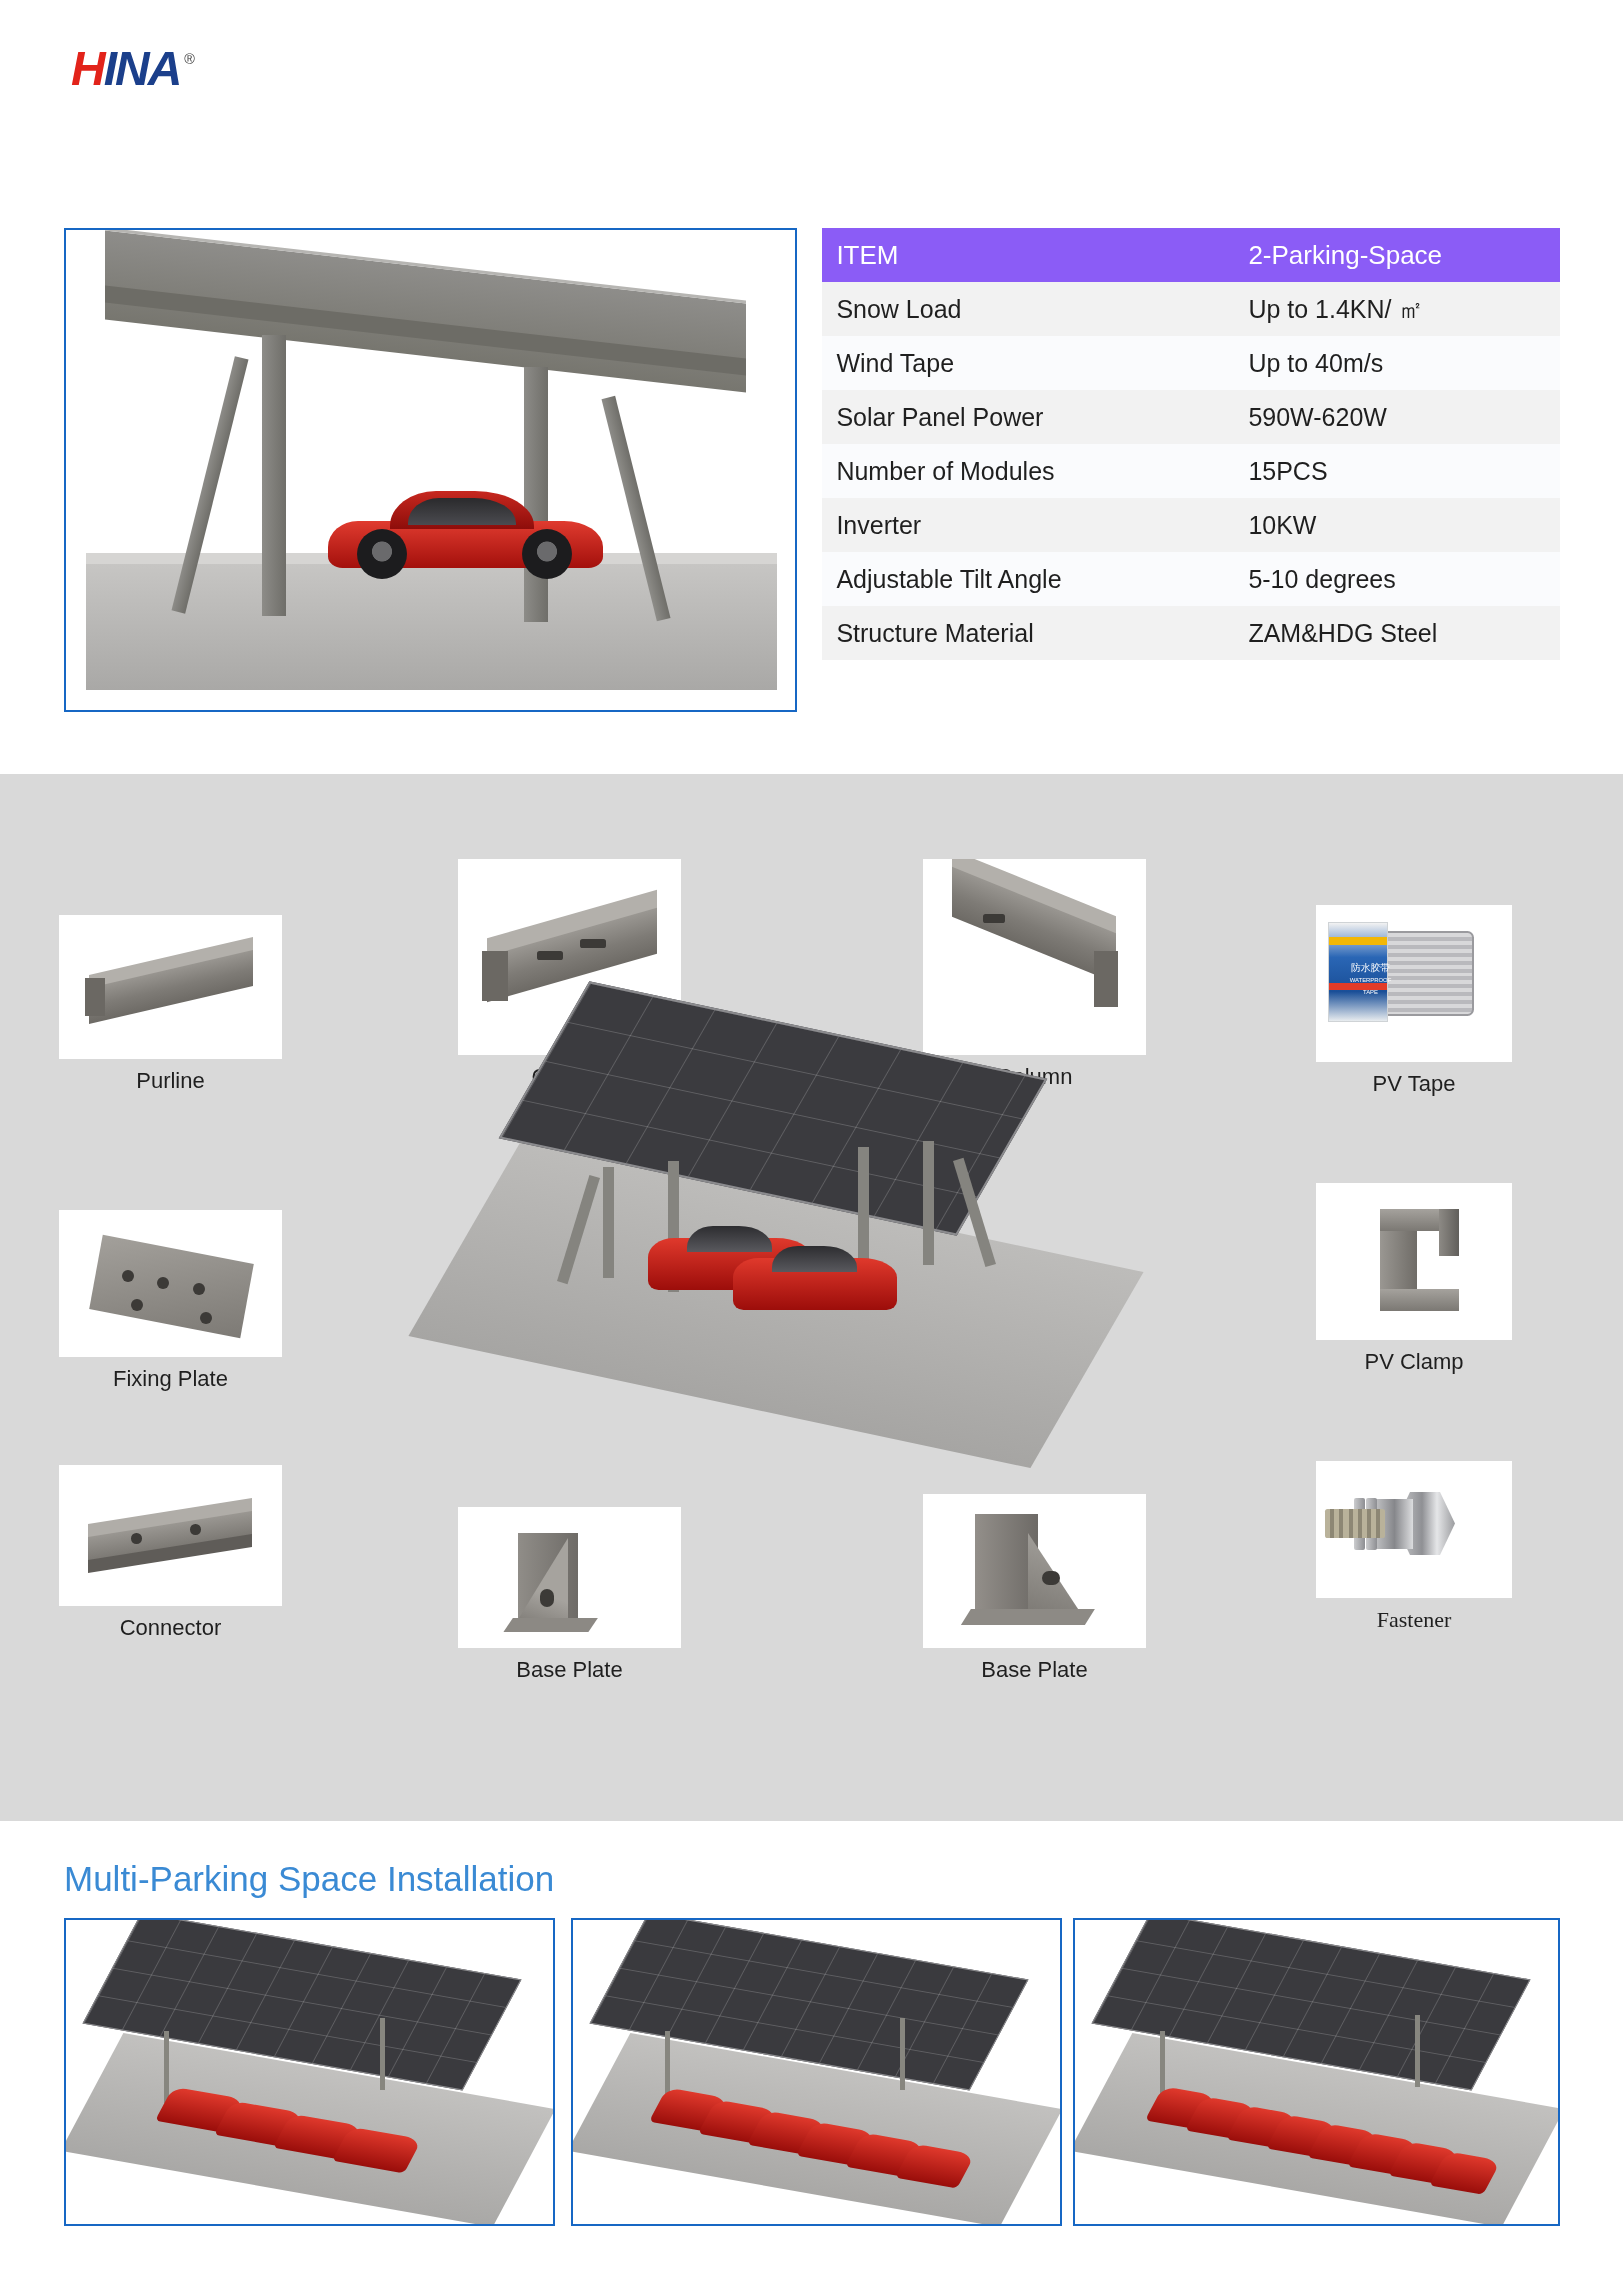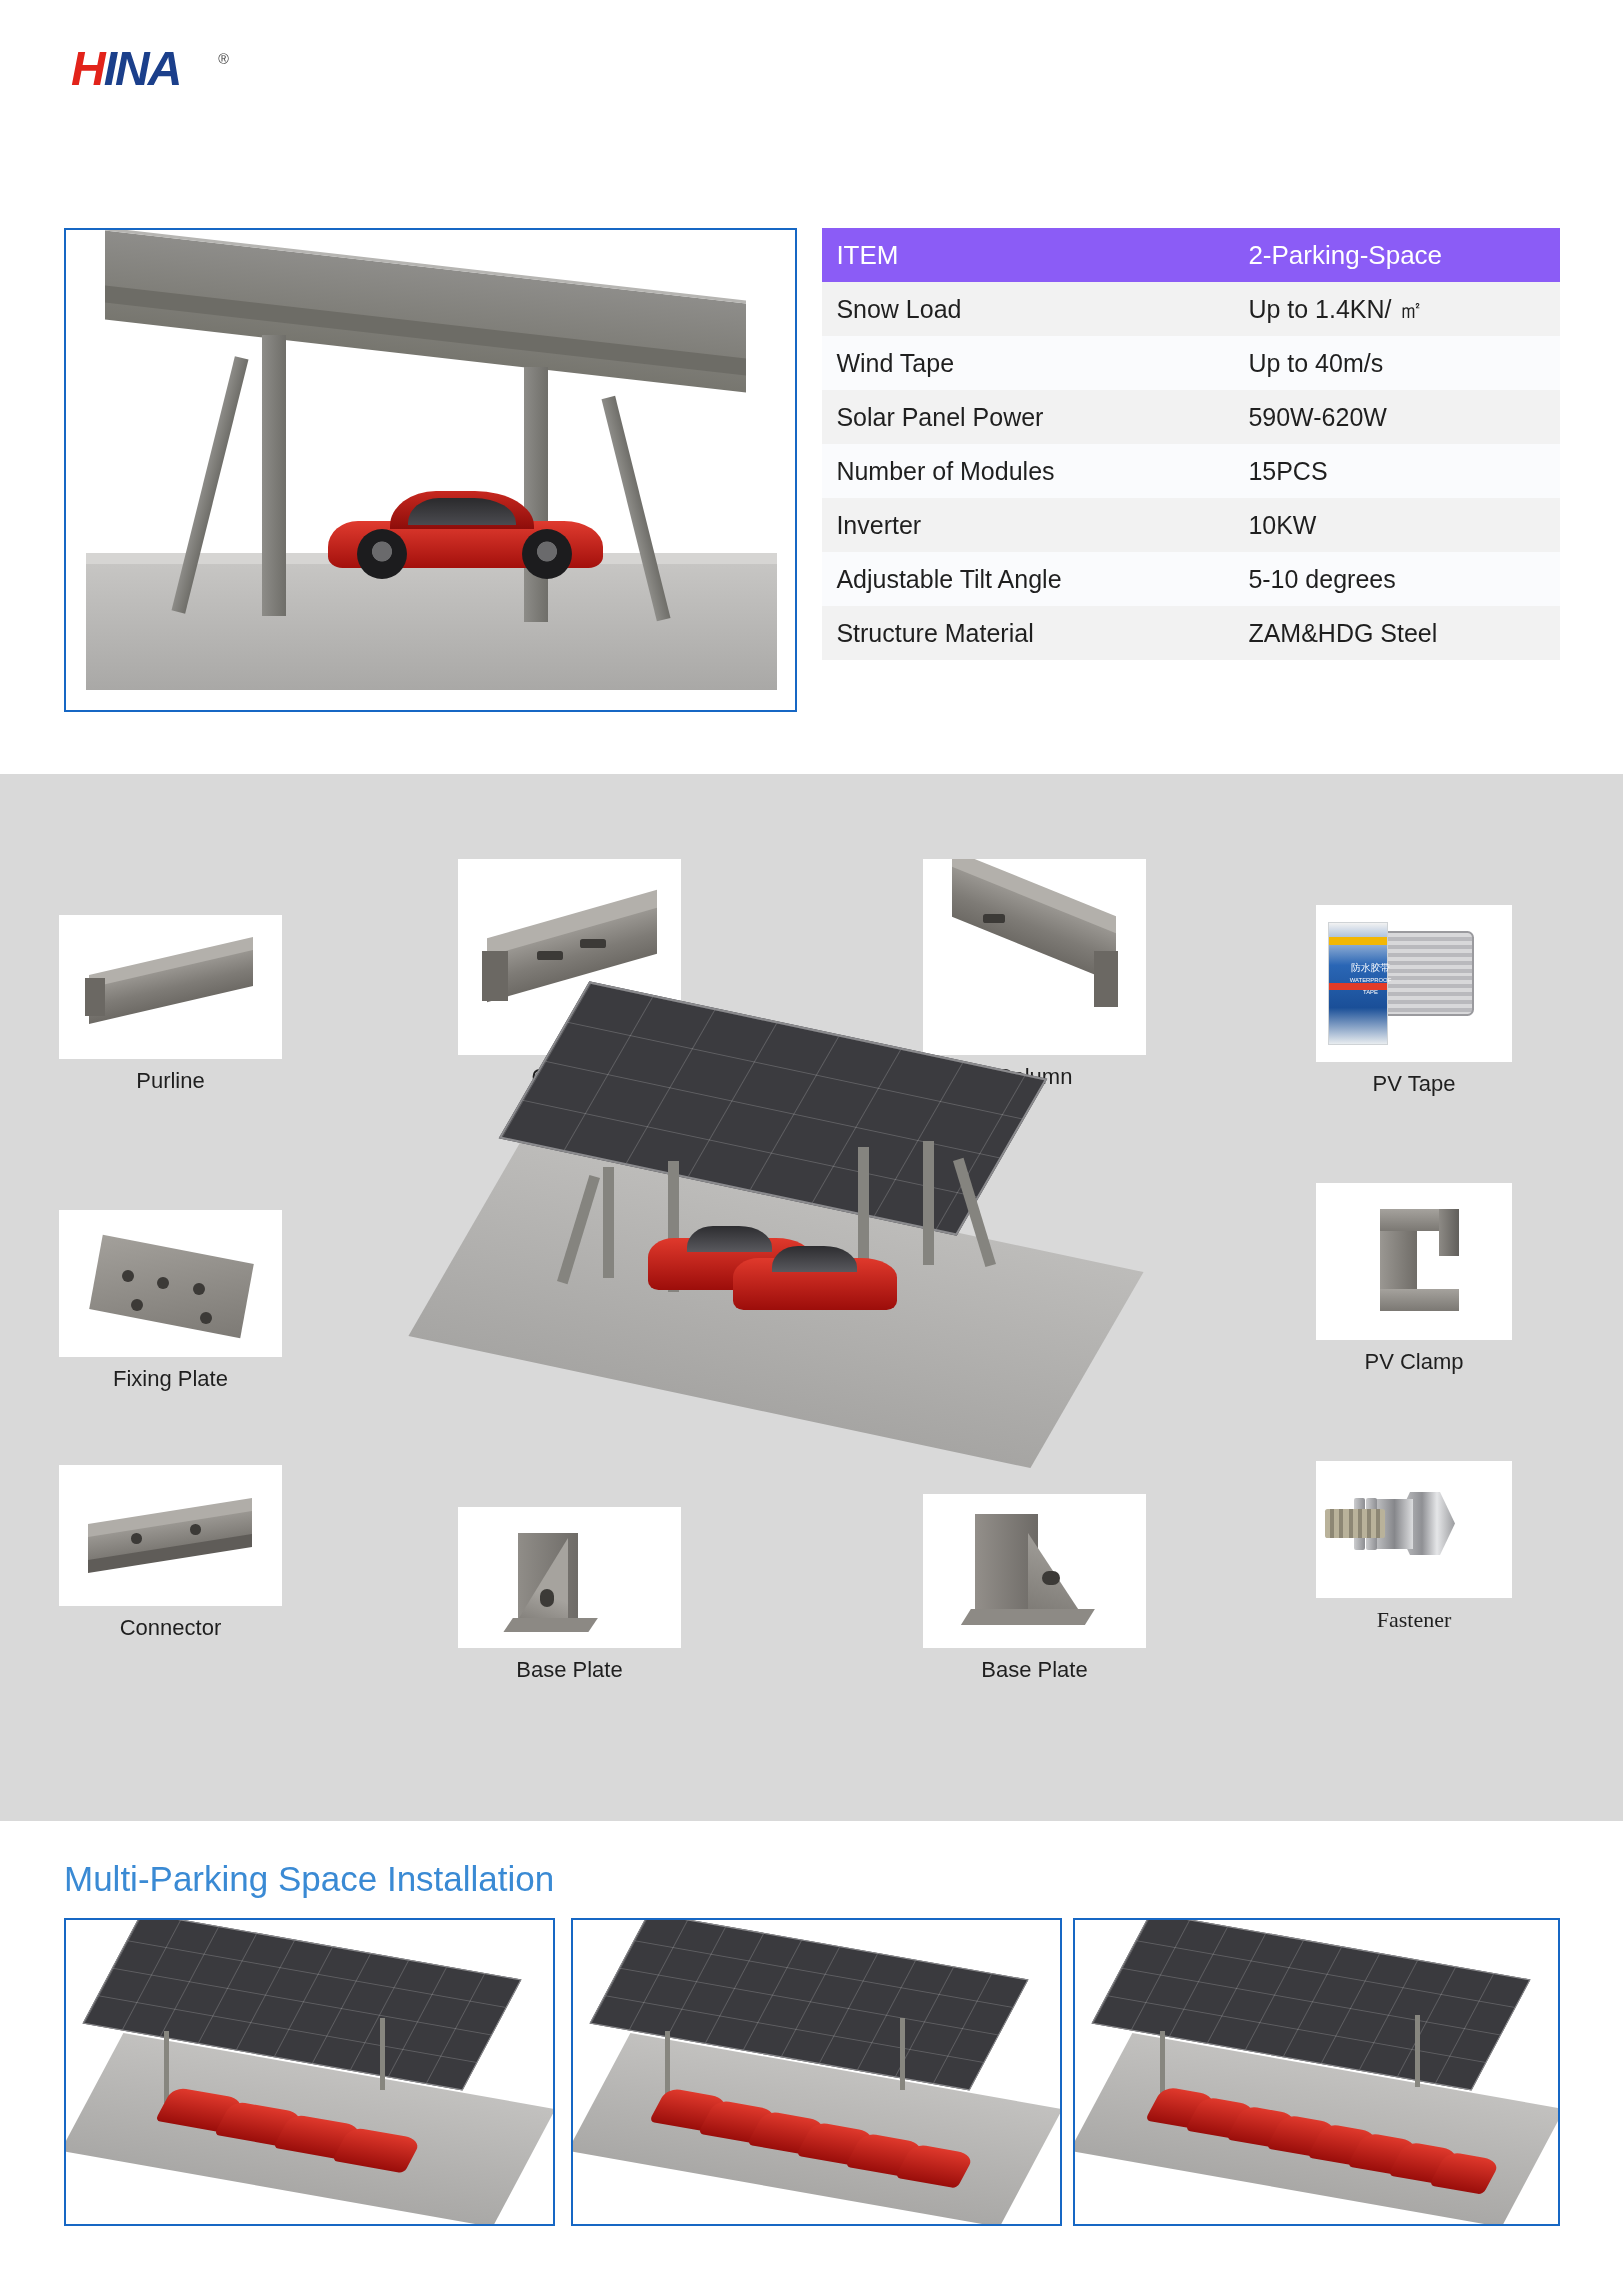--- a/index.html
+++ b/index.html
@@ -19,21 +19,20 @@
 
   
   .logo {
     position: absolute;
     left: 71px;
     top: 46px;
     width: 196px;
     height: 59px;
     display: flex;
     align-items: flex-start;
-    gap: 34px;
   }
   .logo-mark {
     font-size: 48px;
     font-weight: 900;
     font-style: italic;
     letter-spacing: -2px;
     line-height: 0.95;
     color: #1b3f8b;
   }
   .logo-mark .accent { color: #e2231a; }
@@ -329,21 +328,21 @@
     position: absolute;
     left: 60px; top: 26px;
     width: 98px; height: 85px;
     border-radius: 6.5px;
     background: repeating-linear-gradient(180deg,#d8d8da 0 3.9px,#b9b9bd 3.9px 7.9px);
     border: 2px solid #9a9a9e;
   }
   .tape-box {
     position: absolute;
     left: 11.8px; top: 17px;
-    width: 60px; height: 123px;
+    width: 60px; height: 100px;
     background: linear-gradient(180deg,#f2f2f2 0%, #2a66b5 35%, #1a4f98 70%, #e8ecef 100%);
     border: 1.3px solid #cfd3d6;
   }
   .tape-box .stripe1 { position:absolute; left:0; top:14.4px; width:100%; height:7.9px; background:#f2b705; }
   .tape-box .stripe2 { position:absolute; left:0; top:60px; width:100%; height:6.5px; background:#e23b28; }
   .tape-txt {
     position: absolute;
     left: 15.7px; top: 39px;
     width: 52px;
     font-size: 9.8px;

